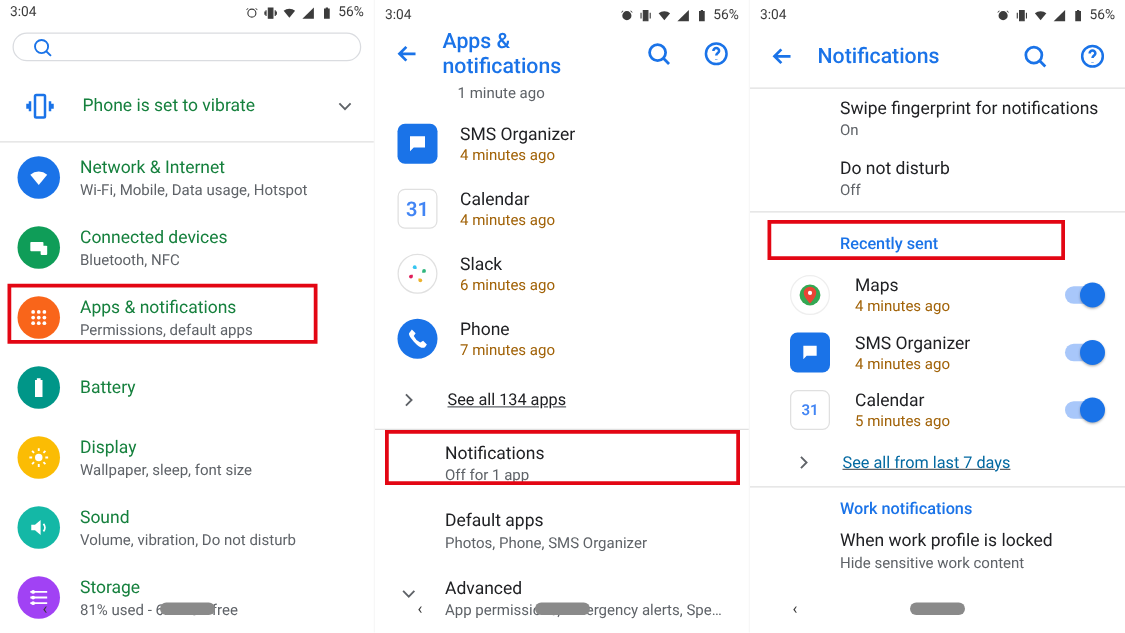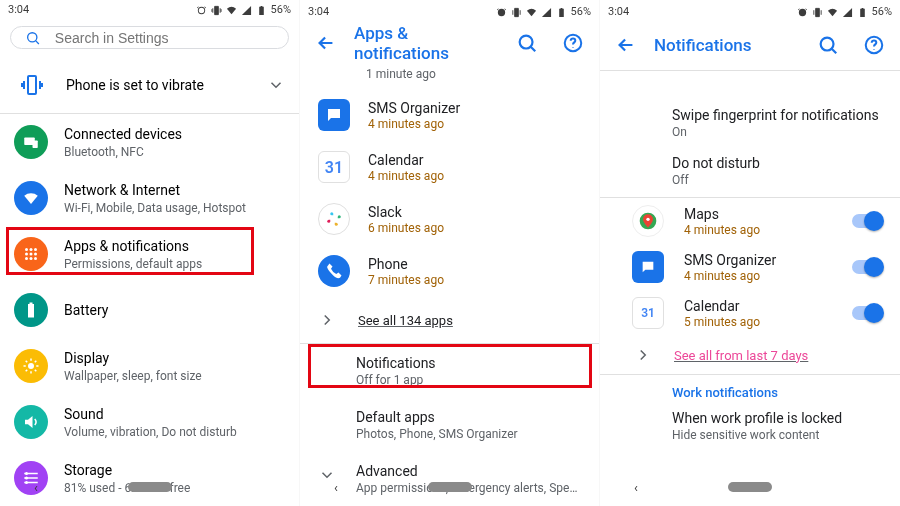--- a/index.html
+++ b/index.html
@@ -30,21 +30,21 @@
     gap:14px;
     color:#5f6368;
   }
   .search-pill input { border:none; outline:none; background:transparent; font-size:14px; color:#5f6368; width:100%; }
 
   
   .row { display:flex; align-items:center; padding: 9px 14px; gap:16px; min-height:56px; }
   .row .icwrap { width:36px; height:36px; display:flex; align-items:center; justify-content:center; flex:none; }
   .iccircle { width:34px; height:34px; border-radius:50%; display:flex; align-items:center; justify-content:center; color:#fff; flex:none; }
   .row .texts { flex:1; min-width:0; }
-  .row .title { font-size:14px; color:#000000; line-height:18px; }
+  .row .title { font-size:14px; color:#15803d; line-height:18px; }
   .row .sub { font-size:12px; color:#5f6368; line-height:16px; margin-top:1px; white-space:nowrap; overflow:hidden; text-overflow:ellipsis;}
   .chev { color:#5f6368; }
 
   .highlight-box { position:absolute; border:3px solid #e30613; pointer-events:none; z-index:5; }
 
   
   .header-bar { display:flex; align-items:center; height:50px; padding:0 8px; gap:10px; color:#1a73e8; }
   .header-title { font-size:17px; font-weight:500; color:#1a73e8; flex:1;}
   .header-icbtn { width:36px; height:36px; display:flex; align-items:center; justify-content:center; color:#1a73e8; border-radius:50%; }
   .header-bar svg { width:22px; height:22px; }
@@ -94,21 +94,20 @@
         </svg>
       <span>56%</span>
     </span>
   </div>
 
   <div class="search-pill">
     <svg width="18" height="18" viewBox="0 0 24 24" fill="none" stroke="#1a73e8" stroke-width="2">
         <circle cx="11" cy="11" r="7"></circle>
         <path d="M21 21l-5-5"></path>
       </svg>
-    <input placeholder="Search in Settings" style="">
   </div>
 
   <div class="row">
     <div class="icwrap">
         <svg width="24" height="24" viewBox="0 0 24 24" fill="none" stroke="#1a73e8" stroke-width="2">
           <rect x="8" y="3" width="8" height="18" rx="1"></rect>
           <path d="M4 8v8M2 10v4M20 8v8M22 10v4"></path>
         </svg>
       </div>
     <div class="texts">
@@ -116,41 +115,41 @@
       </div>
     <svg class="chev" width="18" height="18" viewBox="0 0 24 24" fill="none" stroke="currentColor" stroke-width="2">
         <path d="M6 9l6 6 6-6"></path>
       </svg>
   </div>
   <div class="divider"></div>
 
   <div style="position:relative;">
 
     <div class="row">
+      <div class="iccircle" style="background:#1a73e8">
+          <svg width="18" height="18" viewBox="0 0 24 24" fill="#fff">
+            <path d="M12 20l9-11a14 14 0 00-18 0z"></path>
+          </svg>
+        </div>
+      <div class="texts">
+          <div class="title">Network &amp; Internet</div>
+          <div class="sub">Wi-Fi, Mobile, Data usage, Hotspot</div>
+        </div>
+    </div>
+
+    <div class="row">
       <div class="iccircle" style="background:#0f9d58">
           <svg width="18" height="18" viewBox="0 0 24 24" fill="#fff">
             <rect x="3" y="6" width="14" height="10" rx="1"></rect>
             <rect x="14" y="10" width="7" height="10" rx="1"></rect>
           </svg>
         </div>
       <div class="texts">
           <div class="title">Connected devices</div>
           <div class="sub">Bluetooth, NFC</div>
-        </div>
-    </div>
-
-    <div class="row">
-      <div class="iccircle" style="background:#1a73e8">
-          <svg width="18" height="18" viewBox="0 0 24 24" fill="#fff">
-            <path d="M12 20l9-11a14 14 0 00-18 0z"></path>
-          </svg>
-        </div>
-      <div class="texts">
-          <div class="title">Network &amp; Internet</div>
-          <div class="sub">Wi-Fi, Mobile, Data usage, Hotspot</div>
         </div>
     </div>
 
     <div class="row">
       <div class="iccircle" style="background:#f9651a">
           <svg width="18" height="18" viewBox="0 0 24 24" fill="#fff">
             <circle cx="6" cy="6" r="2"></circle>
             <circle cx="12" cy="6" r="2"></circle>
             <circle cx="18" cy="6" r="2"></circle>
             <circle cx="6" cy="12" r="2"></circle>
@@ -395,31 +394,35 @@
       </div>
     <div class="header-icbtn">
         <svg viewBox="0 0 24 24" fill="none" stroke="currentColor" stroke-width="2.2">
           <circle cx="12" cy="12" r="9"></circle>
           <path d="M9.5 9.5a2.5 2.5 0 115 0c0 1.7-2.5 2-2.5 4M12 17v.5"></path>
         </svg>
       </div>
   </div>
   <div class="divider"></div>
 
-  <div class="simple-row" style="padding-left:72px; padding-top:8px; padding-bottom:8px;margin-top:28px;">
+  <div class="simple-row" style="padding-left:72px; padding-top:8px; padding-bottom:8px;">
     <div class="title">Swipe fingerprint for notifications</div>
     <div class="sub">On</div>
   </div>
   <div class="simple-row" style="padding-left:72px; padding-top:8px; padding-bottom:10px;">
     <div class="title">Do not disturb</div>
     <div class="sub">Off</div>
   </div>
 
   <div class="divider"></div>
 
+  <div style="position:relative">
+    <div class="section-label" style="padding-left:72px; padding-top:18px; padding-bottom:10px;">Recently sent</div>
+    <div class="highlight-box" style="left:14px; top:6px; width:238px; height:32px;"></div>
+  </div>
 
   <div class="approw" style="padding:6px 18px 6px 32px; gap:20px; min-height:46px;">
     <div class="appicon" style="background:#fff; border-radius:50%; border:1px solid #eee;">
         <svg width="20" height="20" viewBox="0 0 24 24">
           <circle cx="12" cy="12" r="10" fill="#34a853"></circle>
           <path d="M12 4a6 6 0 00-6 6c0 4 6 10 6 10s6-6 6-10a6 6 0 00-6-6z" fill="#ea4335"></path>
           <circle cx="12" cy="10" r="2" fill="#fff"></circle>
         </svg>
       </div>
     <div class="texts">
@@ -448,21 +451,21 @@
         <div class="title">Calendar</div>
         <div class="sub">5 minutes ago</div>
       </div>
     <div class="toggle on"></div>
   </div>
 
   <div class="chevrow" style="padding:10px 18px 10px 34px;">
     <svg width="18" height="18" viewBox="0 0 24 24" fill="none" stroke="currentColor" stroke-width="2">
         <path d="M9 6l6 6-6 6"></path>
       </svg>
-    <span class="title" style="color:#ec4899">See all from last 7 days</span>
+    <span class="title" style="color:#0369a1">See all from last 7 days</span>
   </div>
 
   <div class="divider"></div>
 
   <div class="section-label" style="padding-left:72px; padding-top:10px; padding-bottom:0;">Work notifications</div>
 
   <div class="simple-row" style="padding-left:72px; padding-top:10px;">
     <div class="title">When work profile is locked</div>
     <div class="sub">Hide sensitive work content</div>
   </div>

